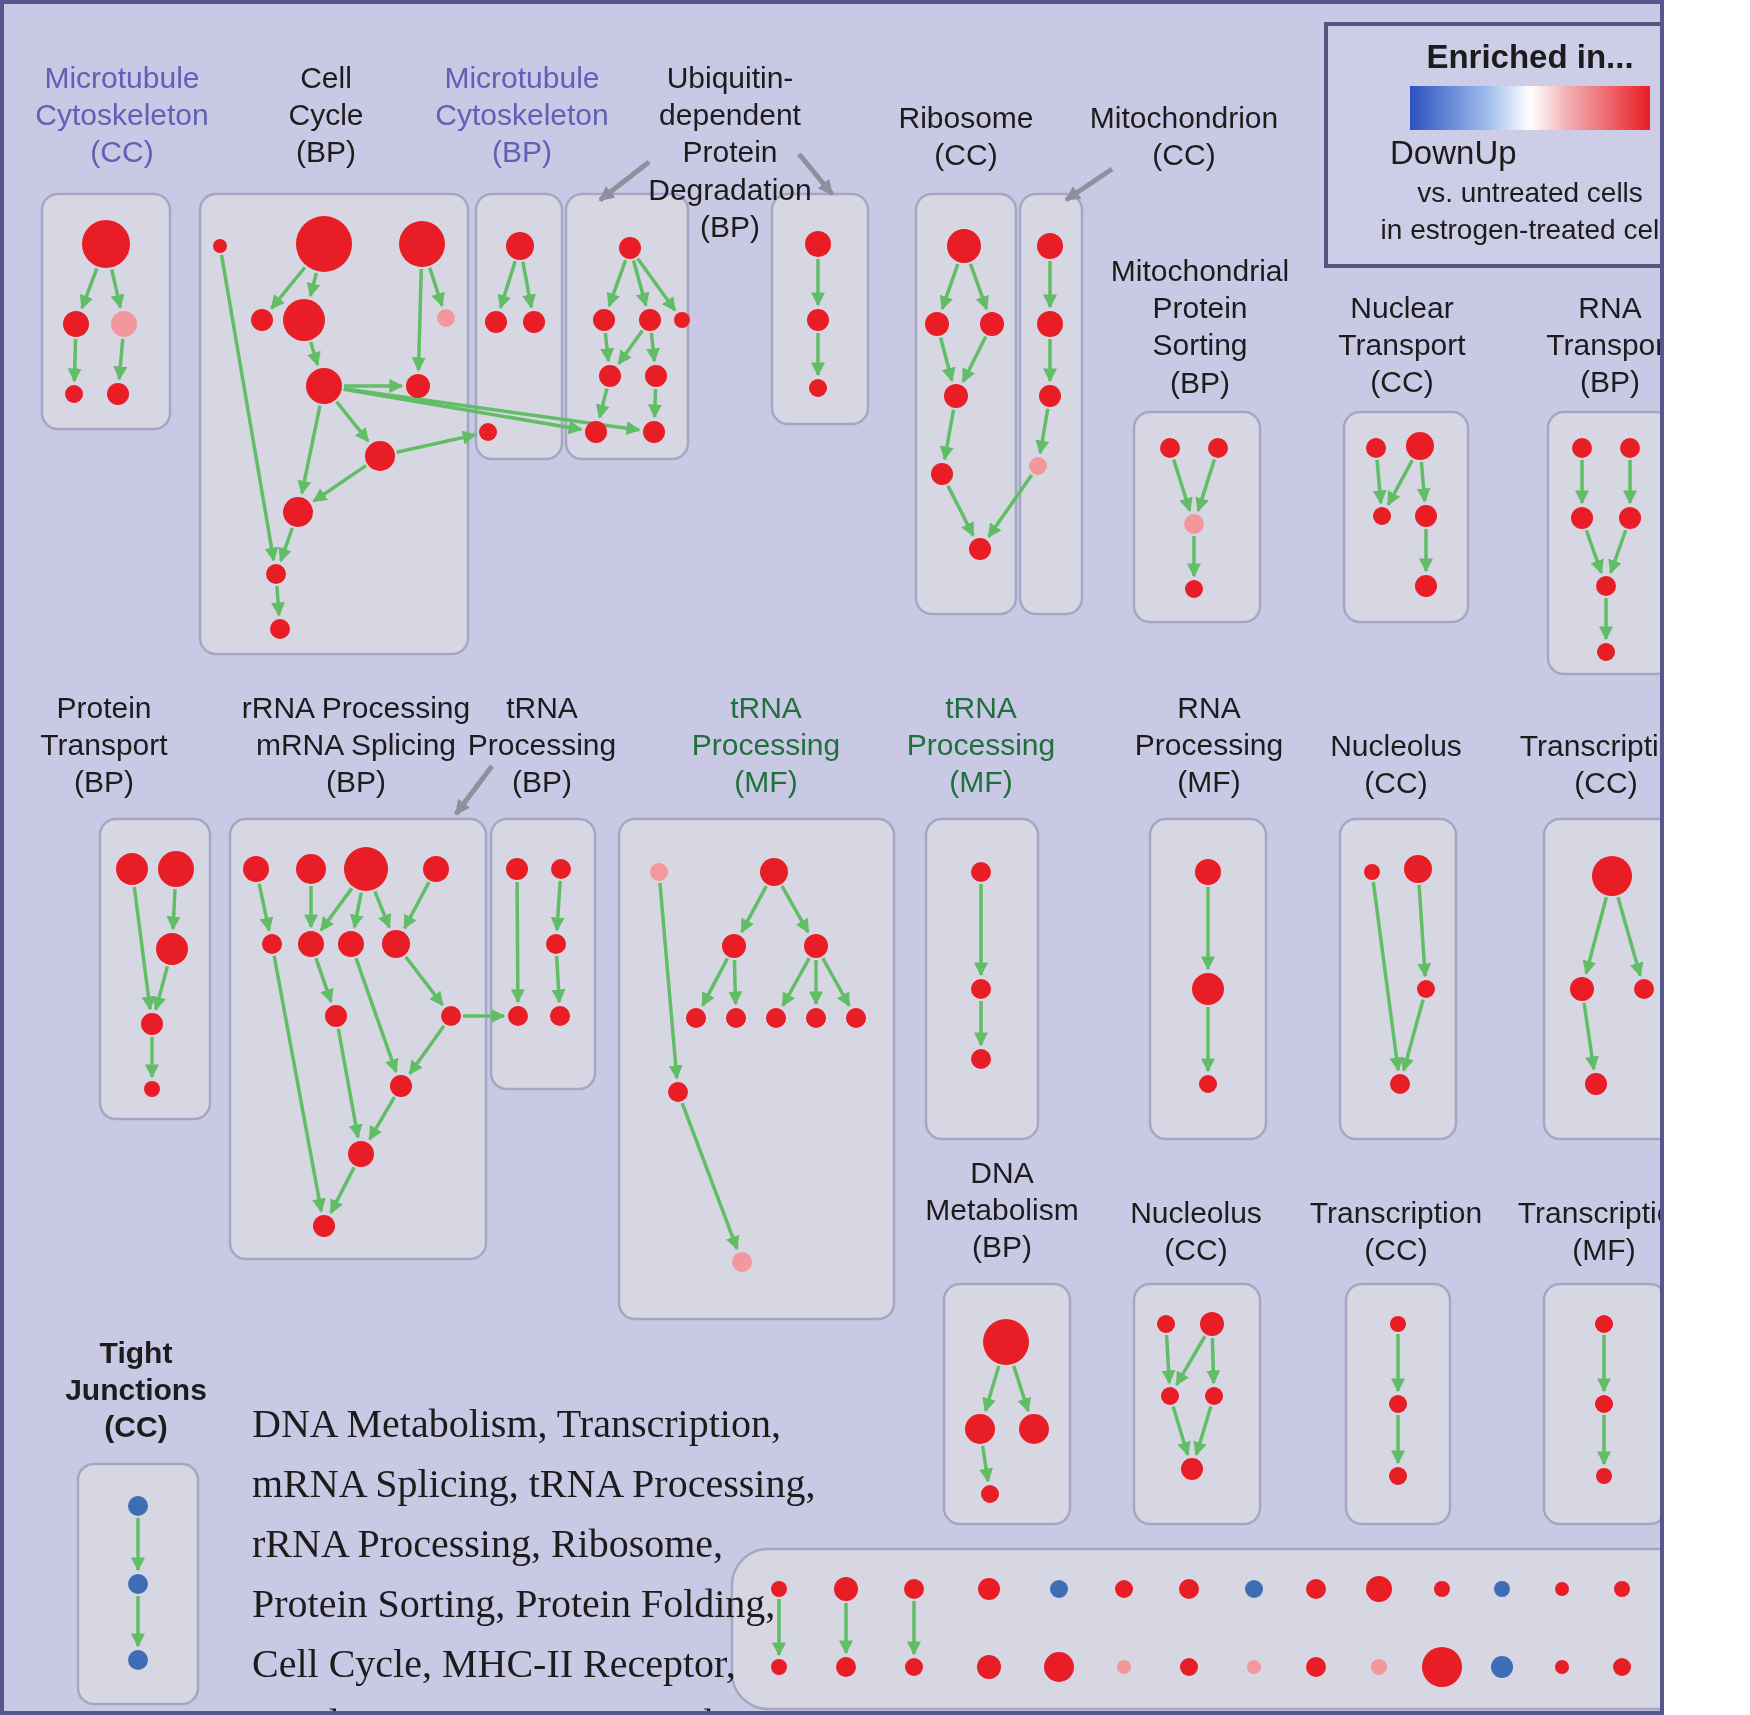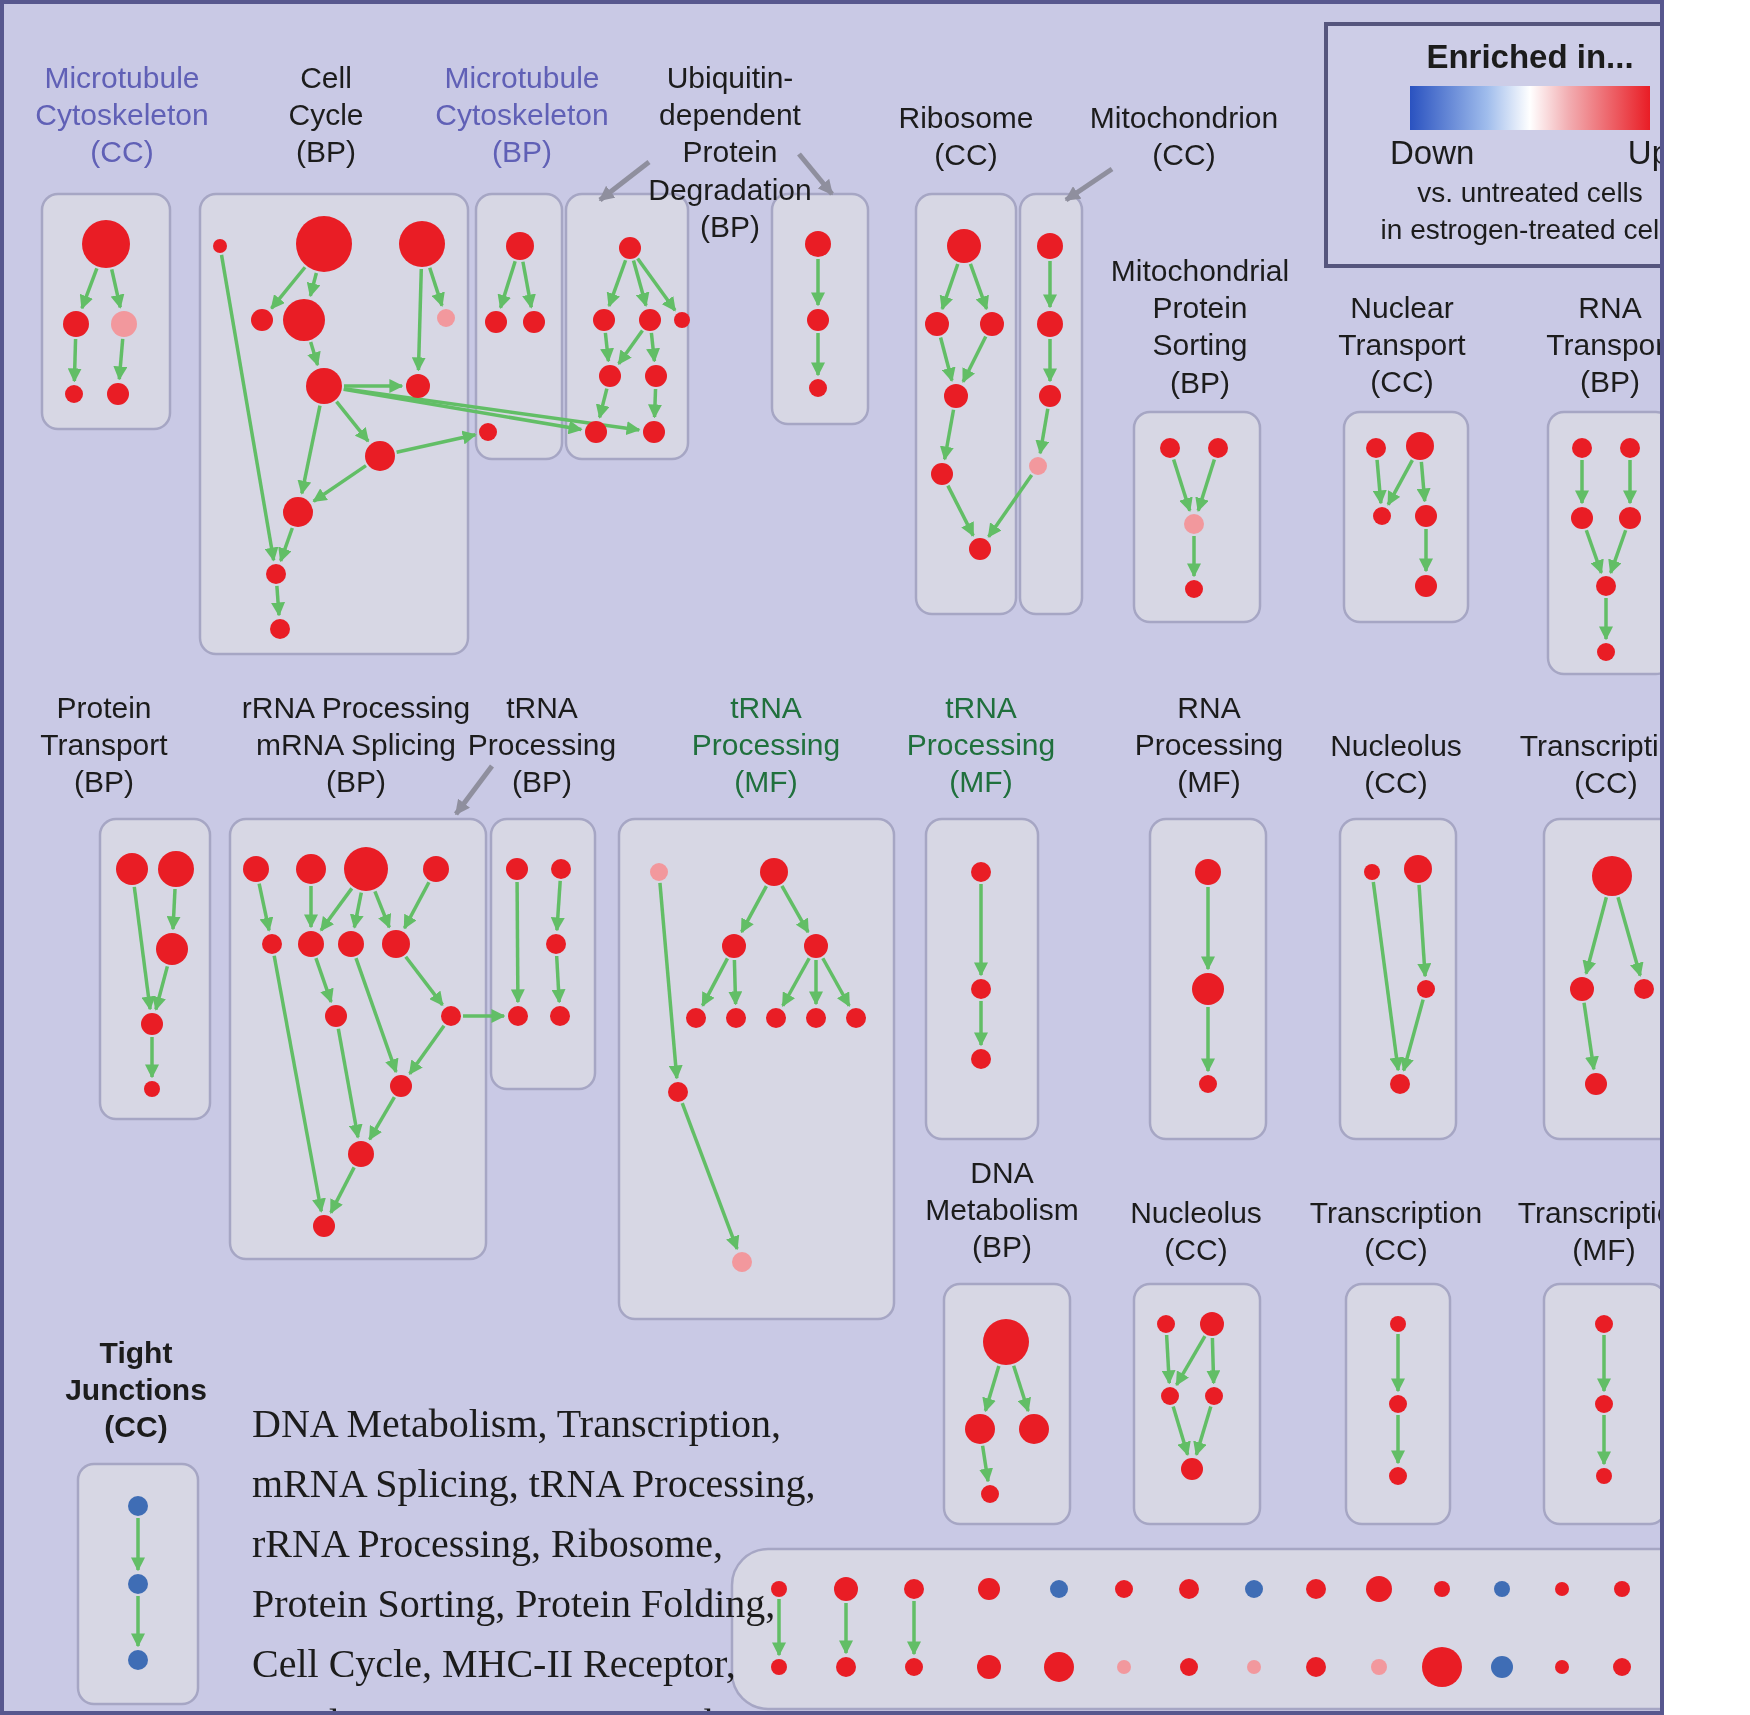--- a/index.html
+++ b/index.html
@@ -24,21 +24,21 @@
     position:absolute;
     left:1320px;top:18px;
     width:412px;height:246px;
     box-sizing:border-box;
     border:4px solid #55557d;
     text-align:center;
     color:#1c1c1c;
   }
   .legend-title{font-size:33px;margin-top:12px;font-weight:bold;}
   .legend-gradient{width:240px;height:44px;margin:10px auto 0;}
-  .legend-row{display:flex;justify-content:space-between;width:280px;margin:4px auto 0;font-size:33px;}
+  .legend-row{display:flex;width:280px;margin:4px auto 0;font-size:33px;}
   .legend-sub{font-size:28px;margin-top:5px;}
   .misc-note{
     position:absolute;
     left:248px;top:1390px;
     font-size:40px;
     line-height:1.5;
     white-space:pre-line;
     font-family:Liberation Serif, serif;
   }
 </style>

